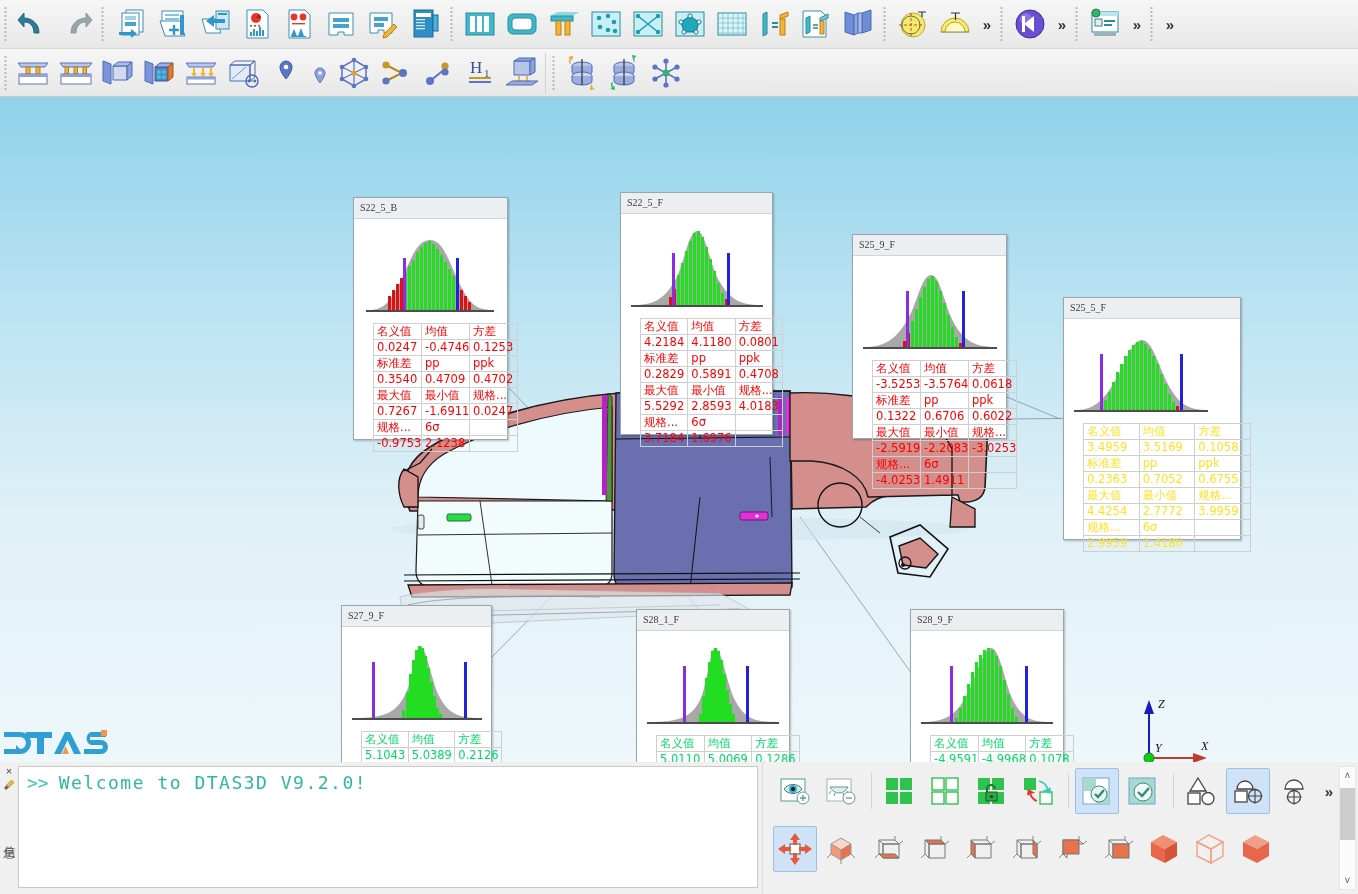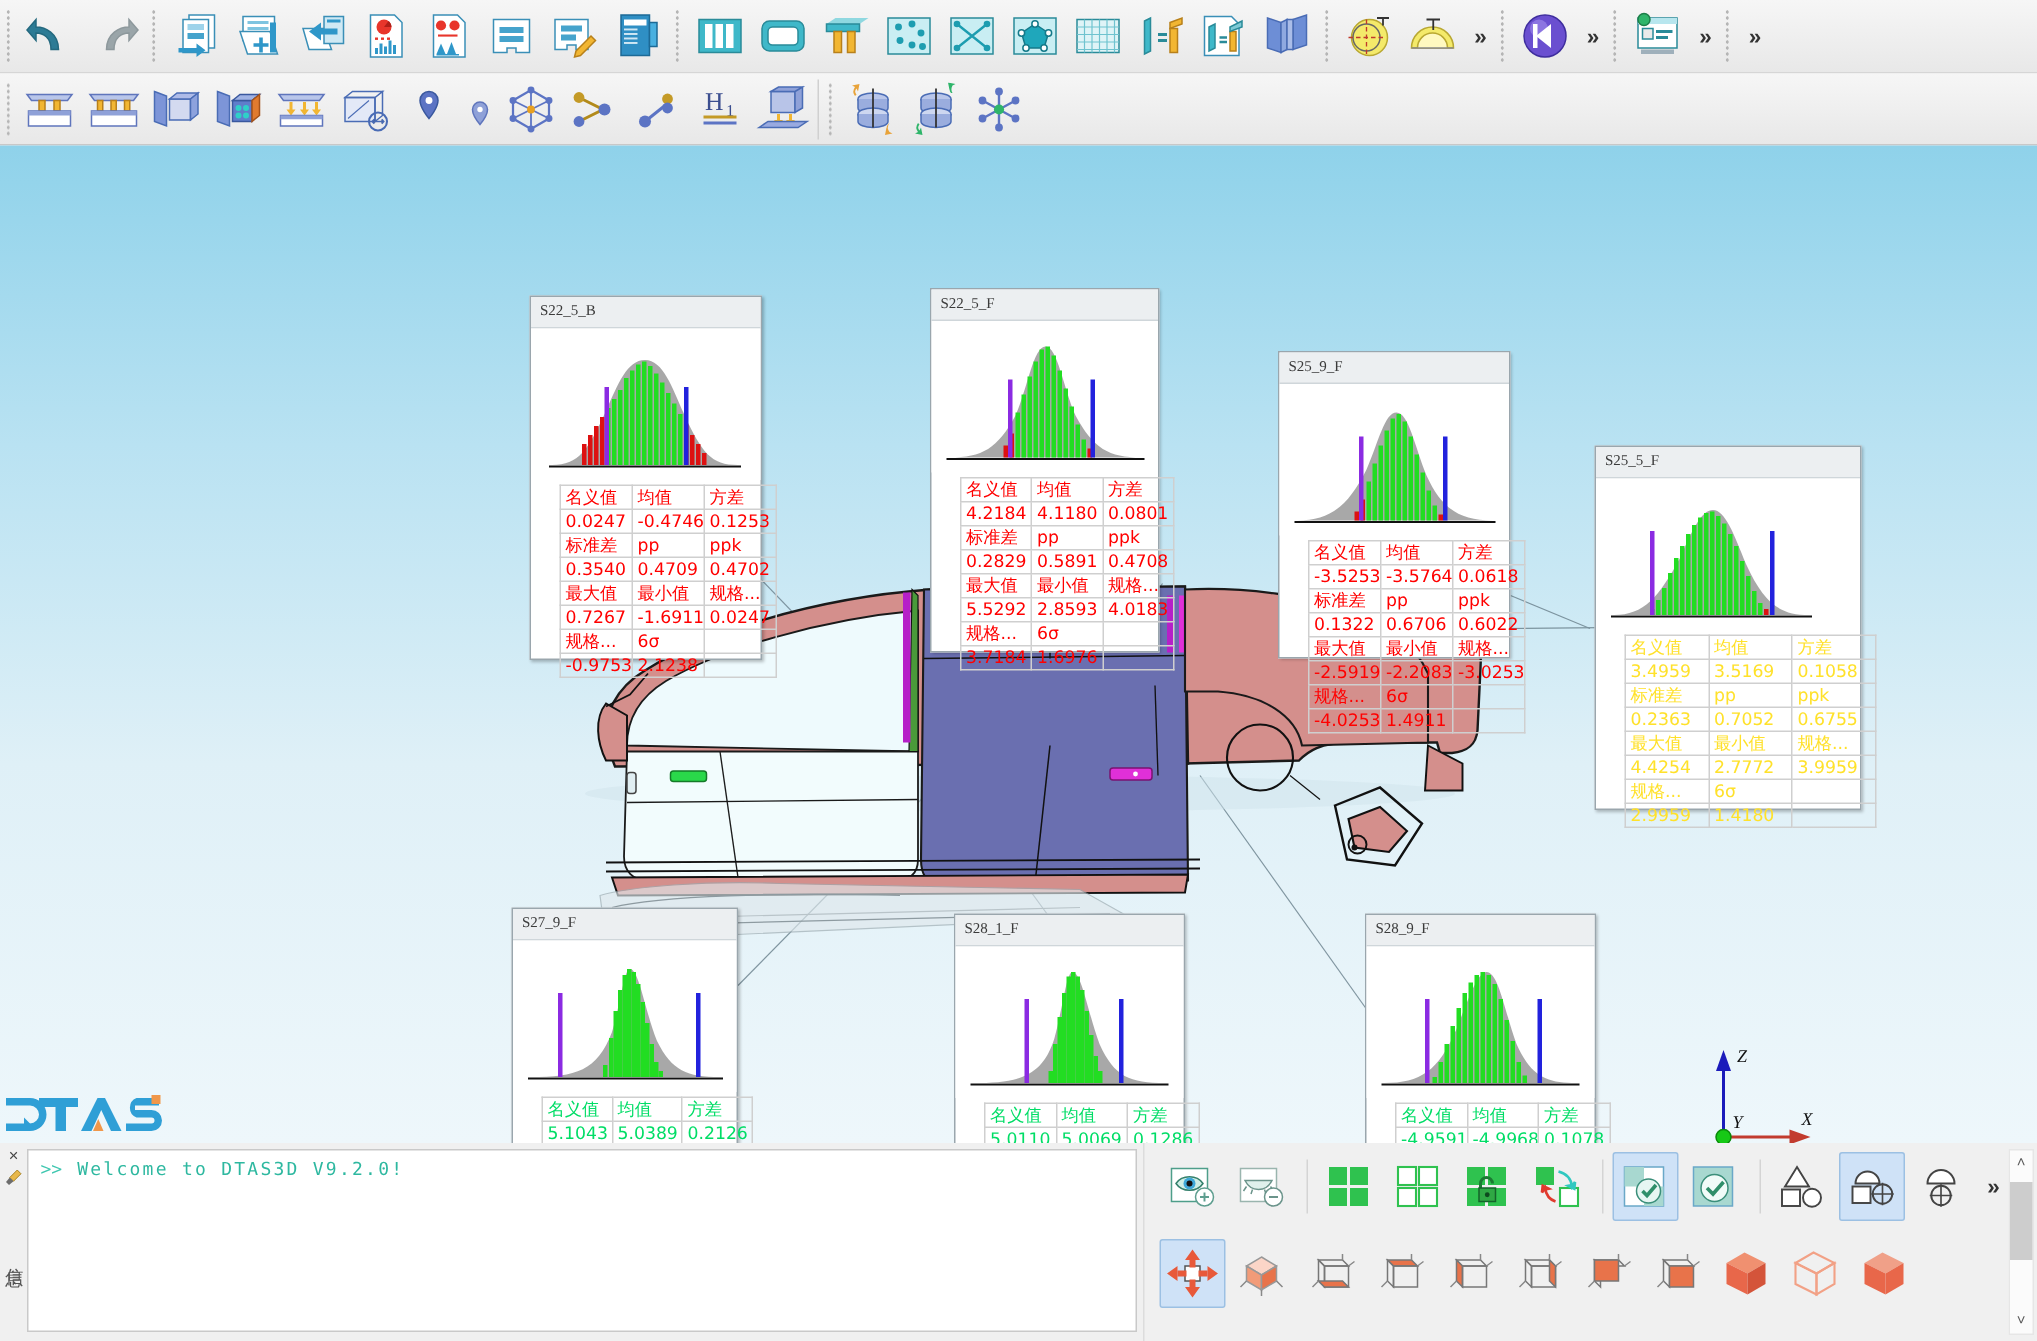--- a/index.html
+++ b/index.html
@@ -101,21 +101,21 @@
   .cs-icon { width: 14px; height: 14px; display:flex; align-items:center; justify-content:center;
              font-size: 11px; color: #444; }
   #console-tab-label {
     writing-mode: vertical-rl; text-orientation: upright;
     font-size: 12px; color: #555; margin-top: 44px; letter-spacing: 1px;
     font-family: "DejaVu Sans", sans-serif;
   }
   #console-text {
     position: absolute; left: 18px; top: 4px; width: 740px; height: 122px;
     background: #ffffff; border: 1px solid #c9c9c9;
-    font-family: "DejaVu Sans Mono", monospace; font-size: 12px;
+    font-family: "DejaVu Sans Mono", monospace; font-size: 18px;
     color: #2eb8a0; padding: 5px 8px; overflow: hidden;
   }
   #console-text .prompt { color: #3fc7b0; margin-right: 10px; }
   #console-text .msg { color: #2eb8a0; letter-spacing: 1.5px; }
 
   #view-toolbox {
     position: absolute; left: 762px; top: 0; width: 596px; height: 132px;
     background: #f0f0f0; border-left: 1px solid #dcdcdc;
   }
   .vt-row { display: flex; align-items: center; height: 58px; padding-left: 10px; }

